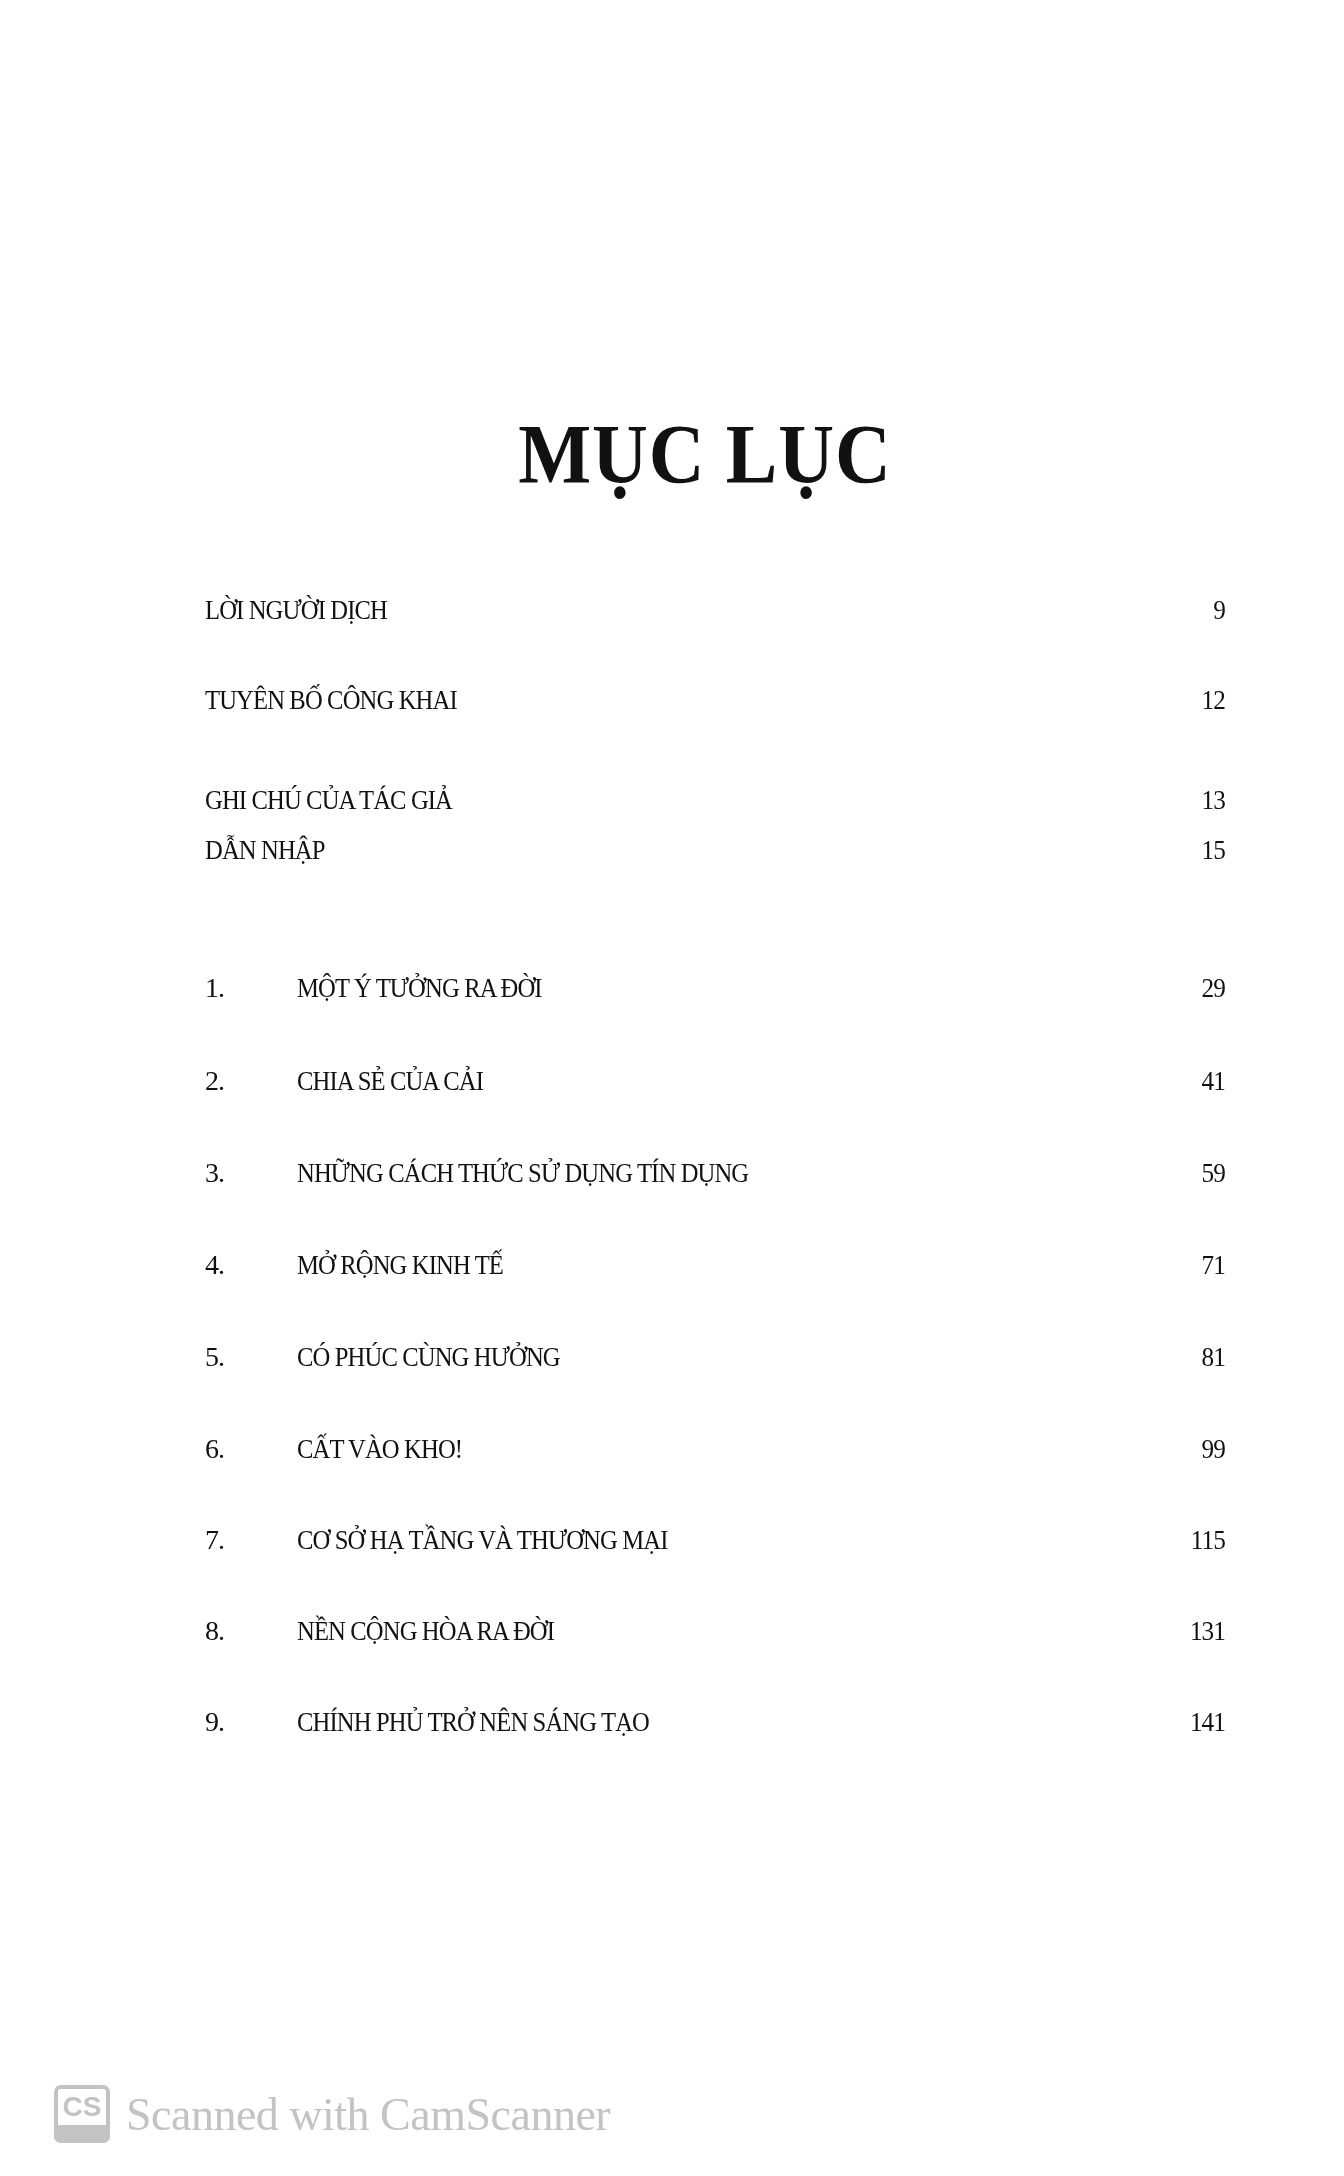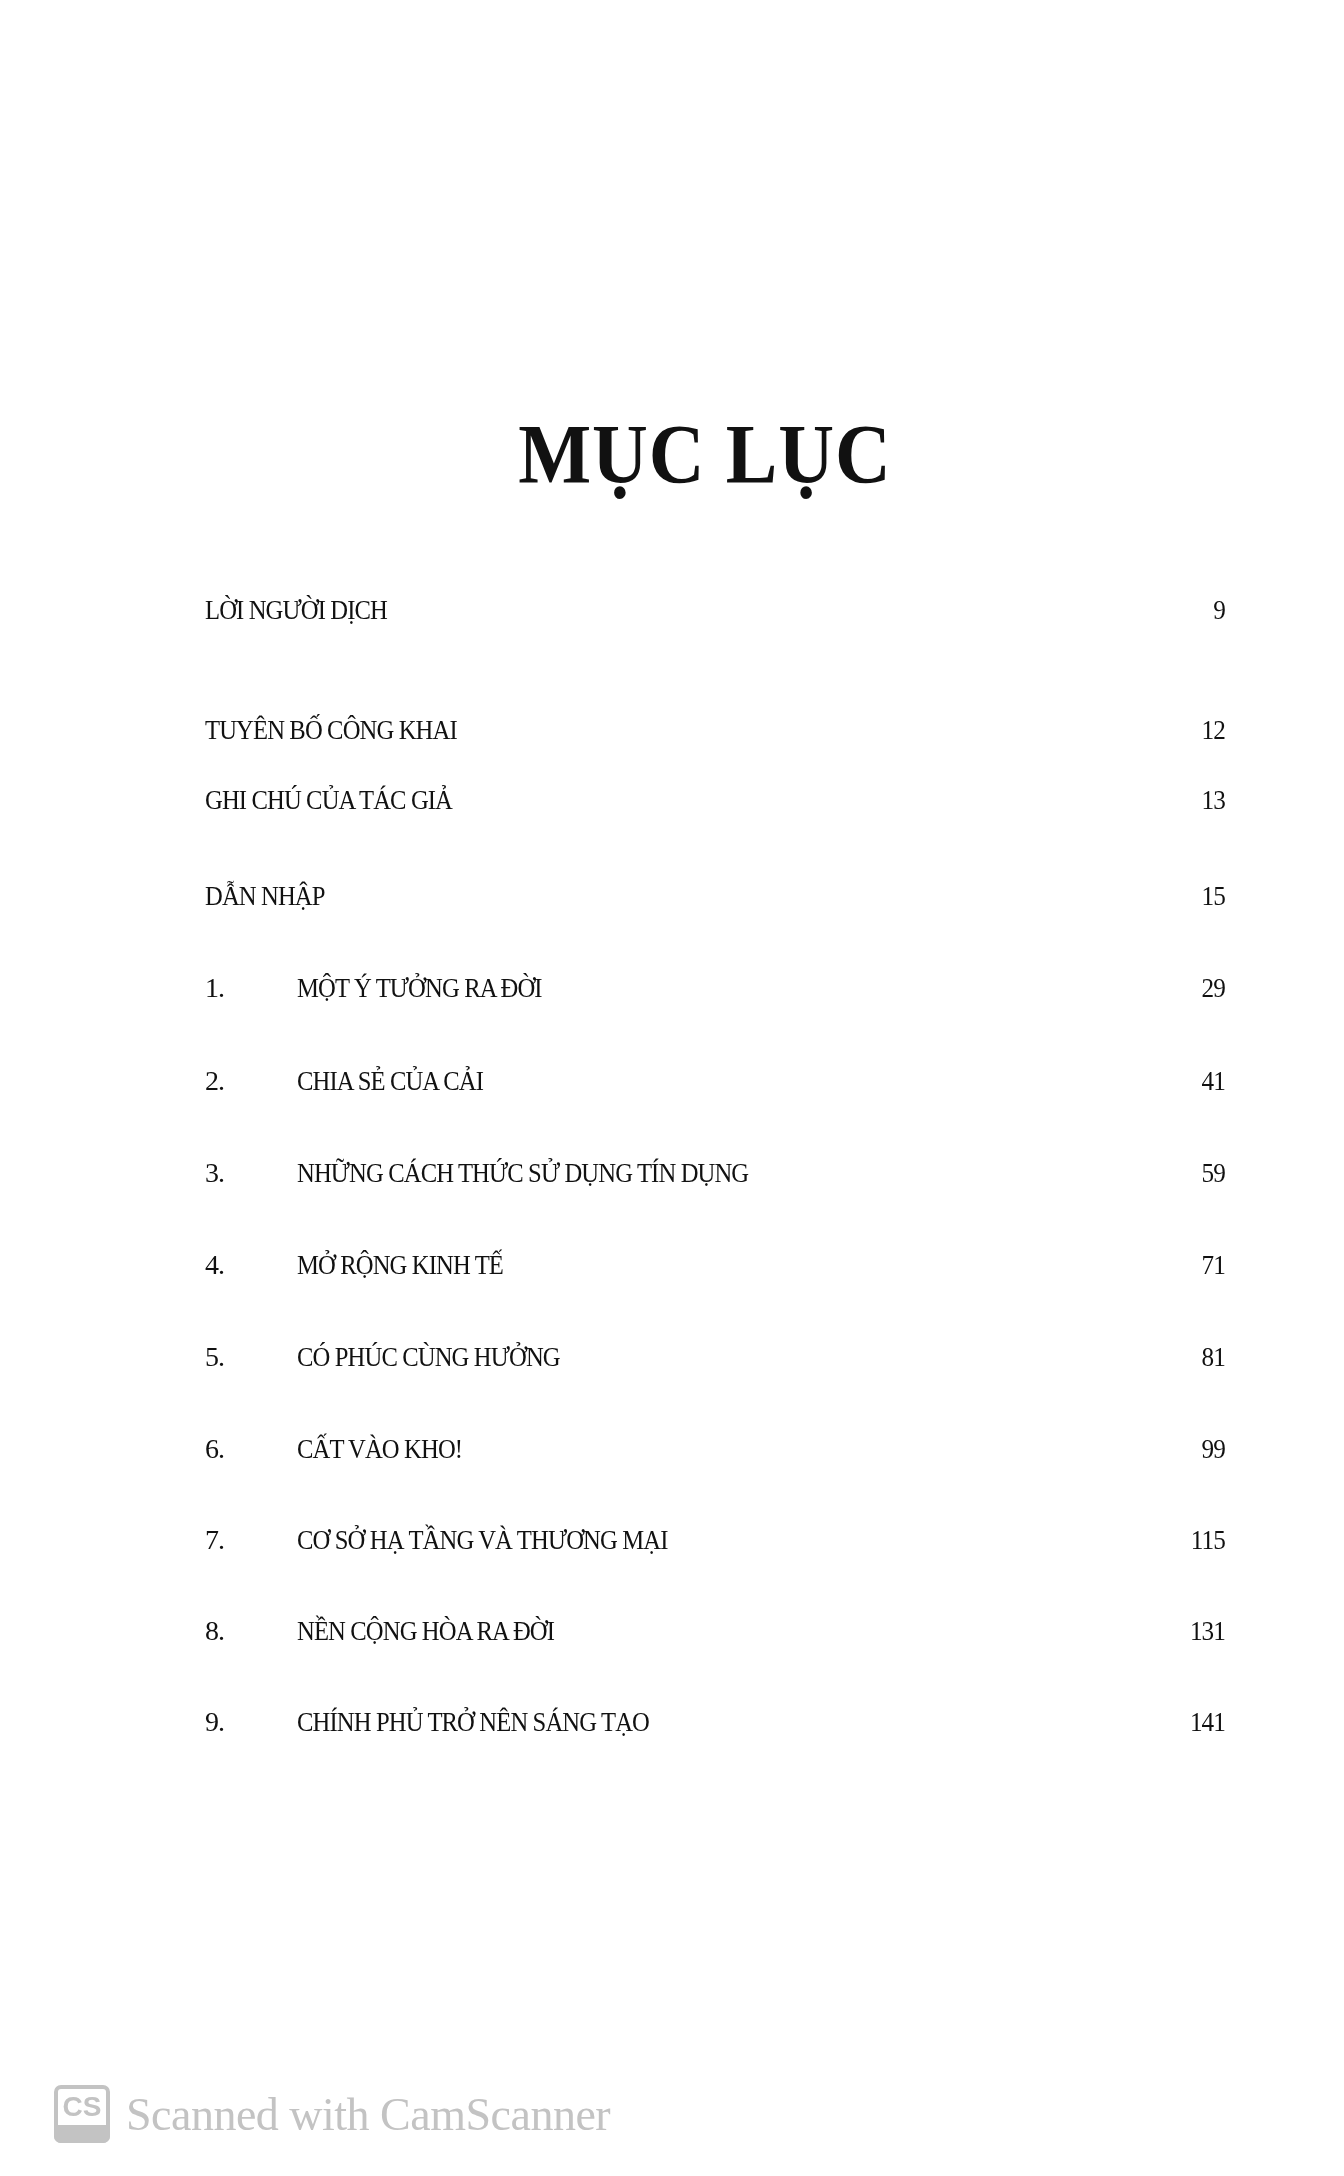--- a/index.html
+++ b/index.html
@@ -19,29 +19,29 @@
 </head>
 <body>
 
 <h1 class="title">MỤC LỤC</h1>
 
 <div class="toc">
   <div class="row" style="top:580px">
     <span class="label">LỜI NGƯỜI DỊCH</span>
     <span class="page">9</span>
   </div>
-  <div class="row" style="top:700px">
+  <div class="row" style="top:670px">
     <span class="label">TUYÊN BỐ CÔNG KHAI</span>
     <span class="page">12</span>
   </div>
   <div class="row" style="top:770px">
     <span class="label">GHI CHÚ CỦA TÁC GIẢ</span>
     <span class="page">13</span>
   </div>
-  <div class="row" style="top:866px">
+  <div class="row" style="top:820px">
     <span class="label">DẪN NHẬP</span>
     <span class="page">15</span>
   </div>
 
   <div class="row" style="top:958px">
     <span class="num">1.</span>
     <span class="chap">MỘT Ý TƯỞNG RA ĐỜI</span>
     <span class="page">29</span>
   </div>
   <div class="row" style="top:1051px">

